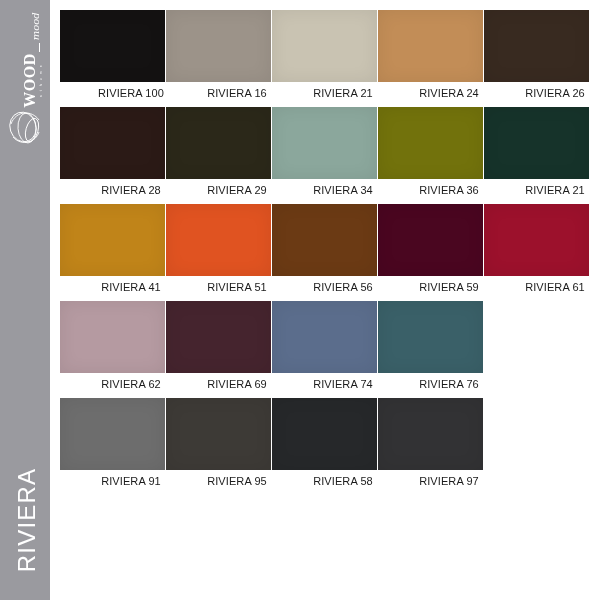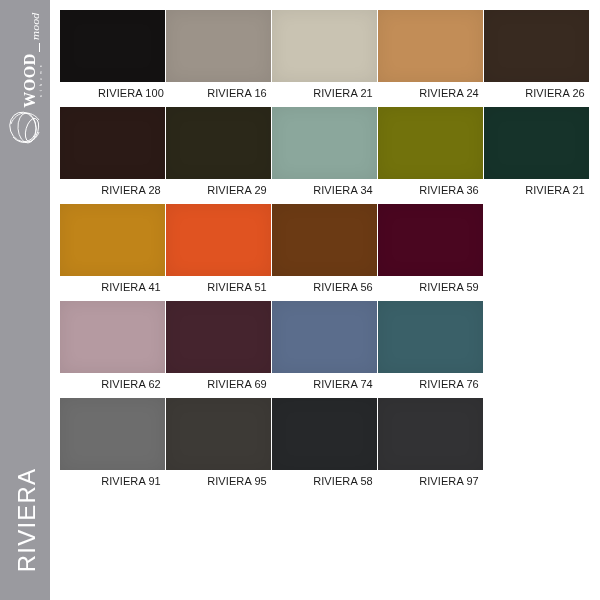--- a/index.html
+++ b/index.html
@@ -242,20 +242,24 @@
         <div class="swatch-label">RIVIERA 51</div>
       </div>
       <div class="swatch-cell">
         <div class="swatch-chip" style="background-color: rgb(107, 58, 20);"></div>
         <div class="swatch-label">RIVIERA 56</div>
       </div>
       <div class="swatch-cell">
         <div class="swatch-chip" style="background-color: rgb(74, 6, 32);"></div>
         <div class="swatch-label">RIVIERA 59</div>
       </div>
+      <div class="swatch-cell">
+        <div class="swatch-chip" style="background-color: rgb(156, 17, 44);"></div>
+        <div class="swatch-label">RIVIERA 61</div>
+      </div>
     </div>
 
     <div class="swatch-row">
       <div class="swatch-cell">
         <div class="swatch-chip" style="background-color: rgb(181, 154, 161);"></div>
         <div class="swatch-label">RIVIERA 62</div>
       </div>
       <div class="swatch-cell">
         <div class="swatch-chip" style="background-color: rgb(69, 36, 46);"></div>
         <div class="swatch-label">RIVIERA 69</div>

